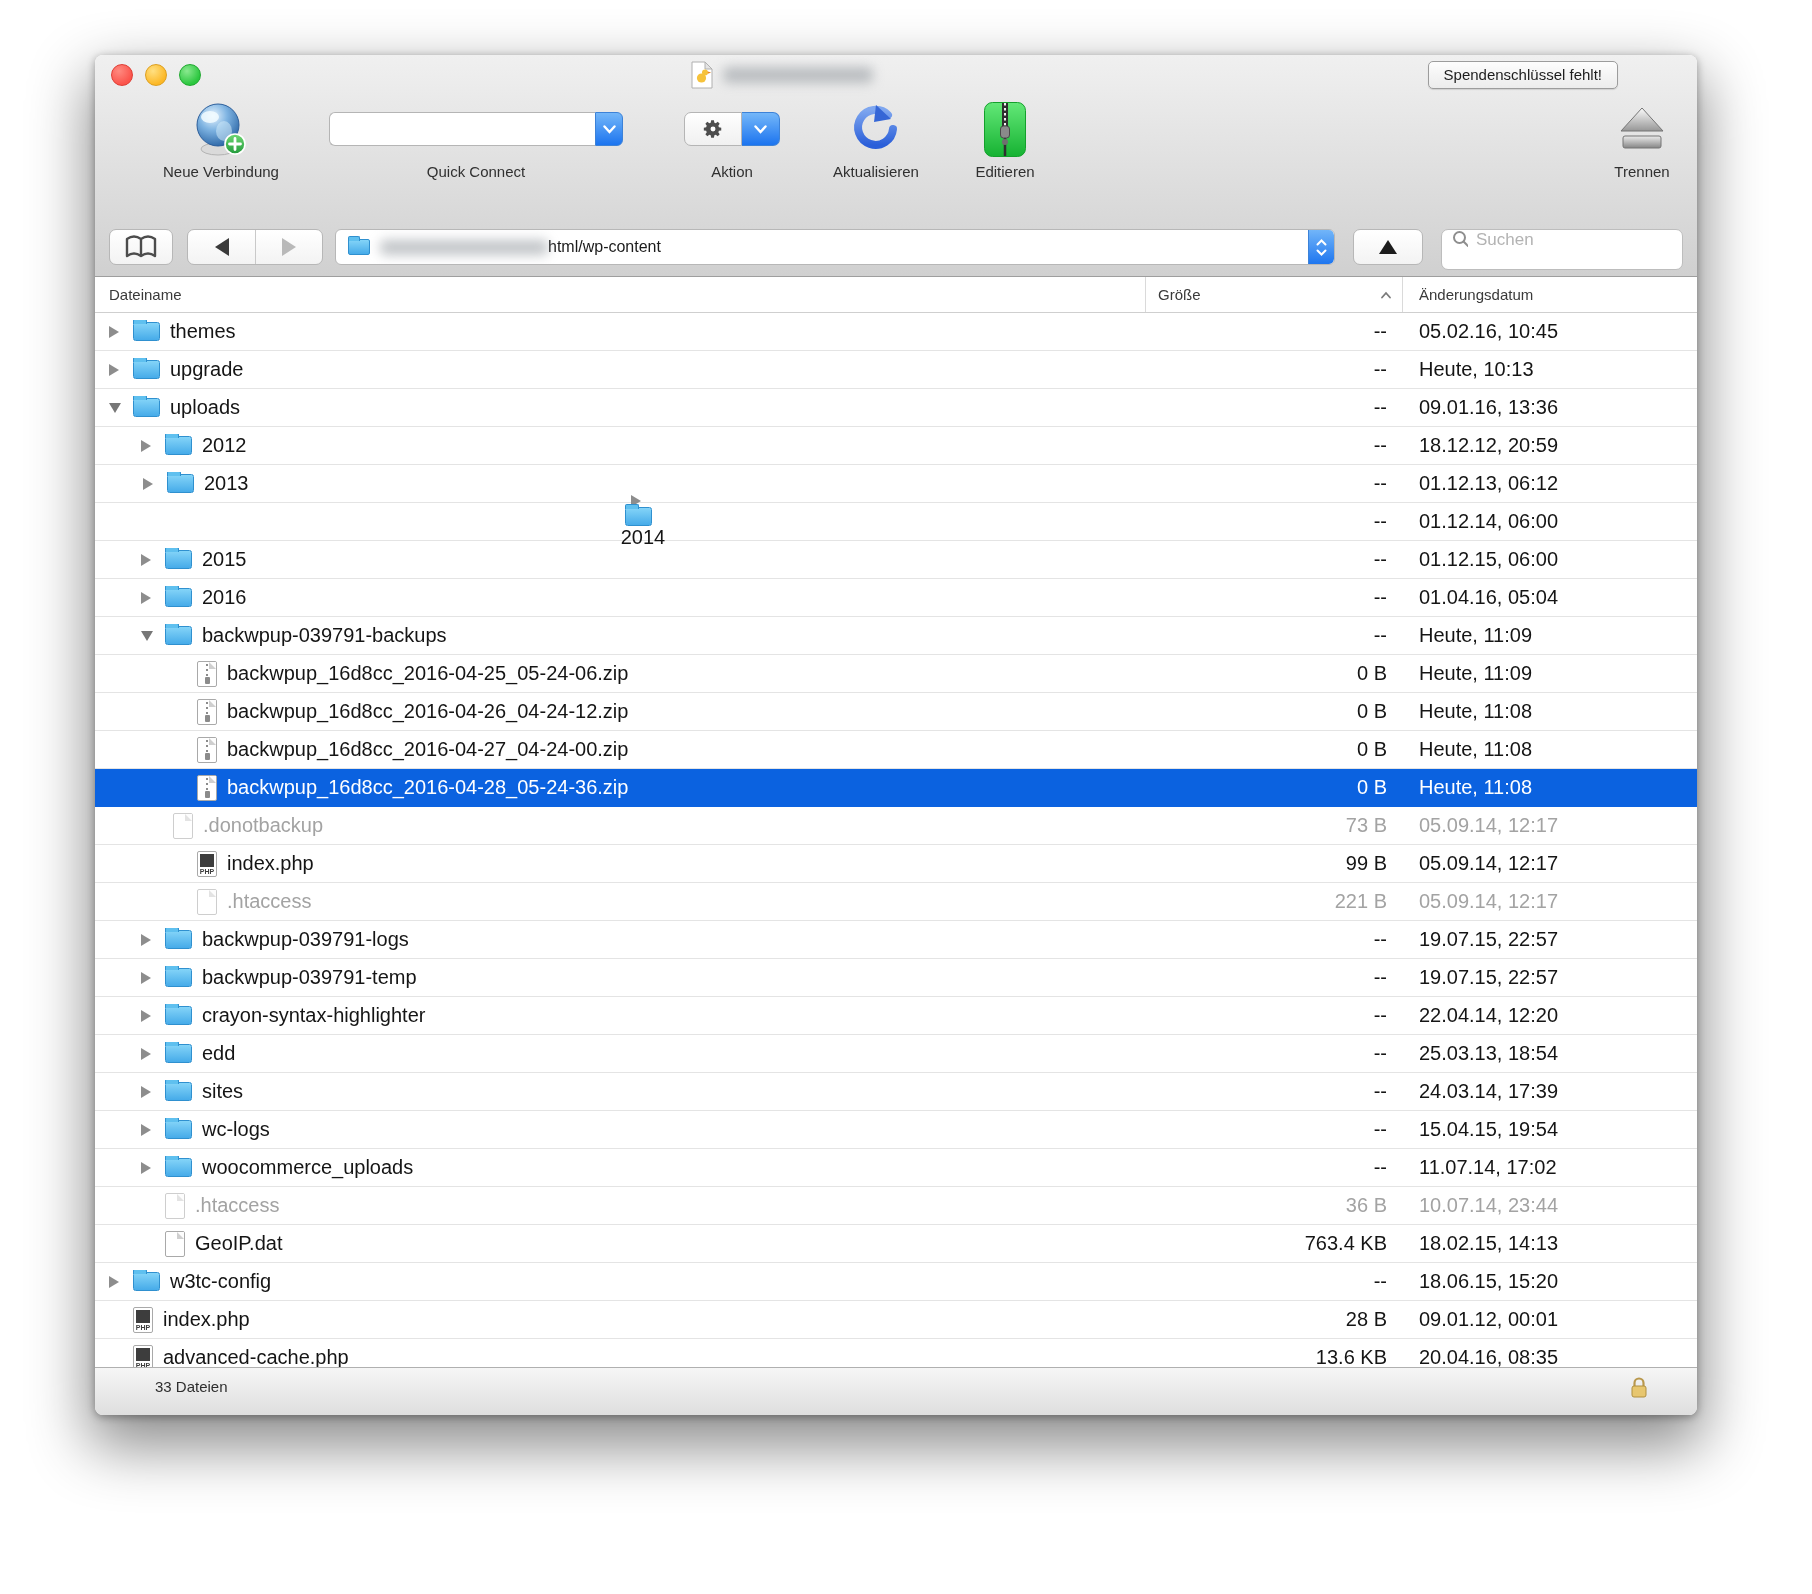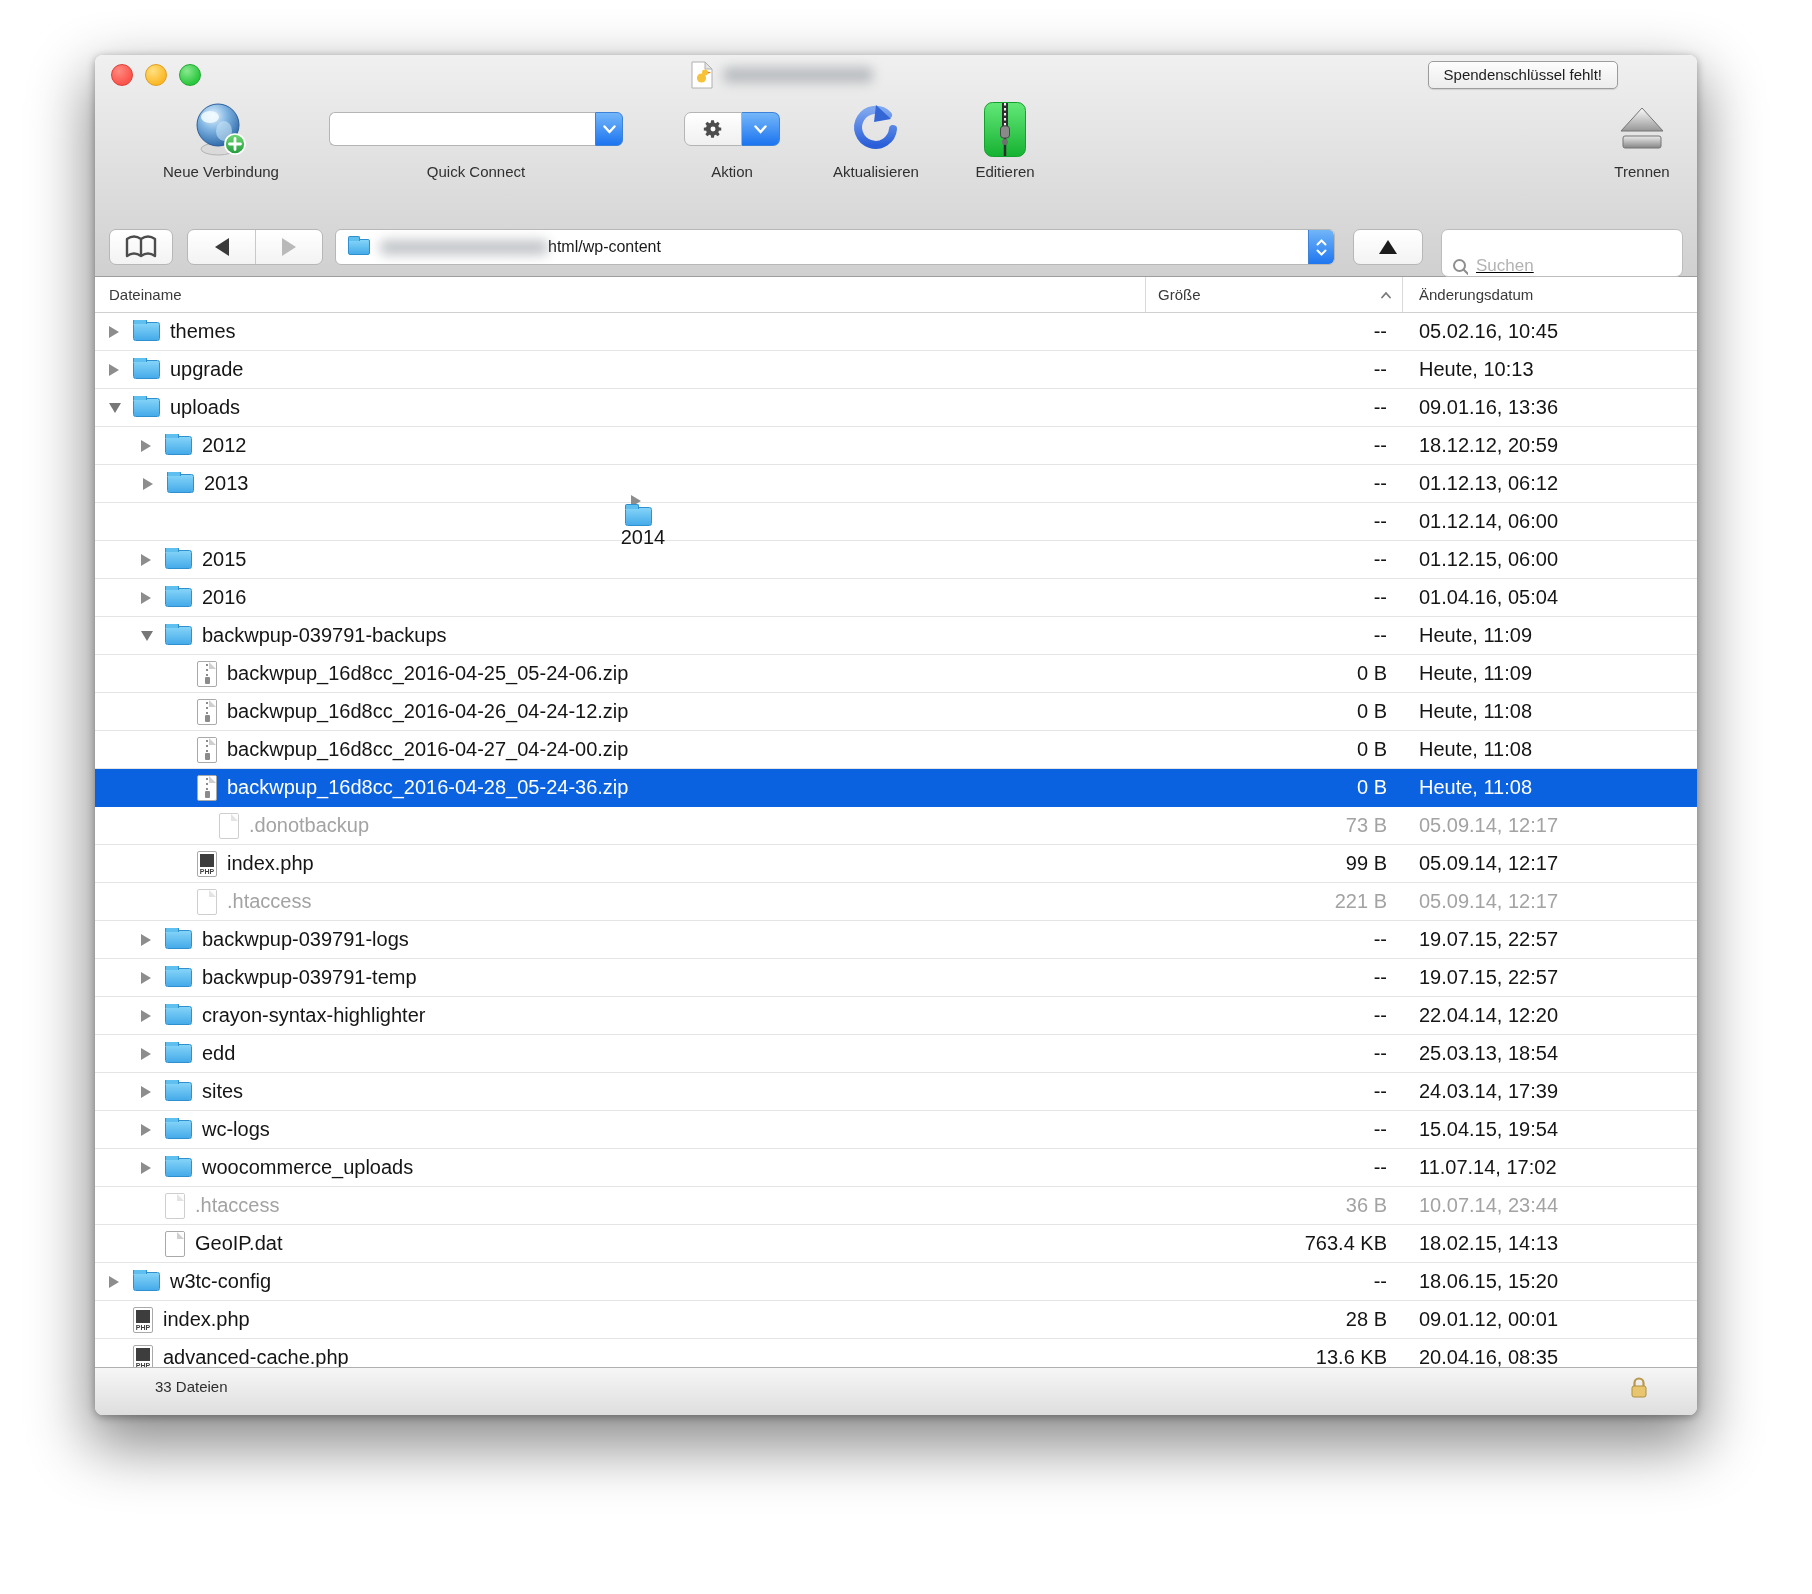--- a/index.html
+++ b/index.html
@@ -69,22 +69,22 @@
 
   .path-combo { position:absolute; top:174px; left:240px; width:1000px; height:36px;
     background:#fff; border:1px solid #b7b7b7; border-radius:6px; display:flex; align-items:center; overflow:hidden; }
   .path-combo .mini-folder { margin-left:12px; }
   .path-blob { width:168px; height:15px; margin-left:10px; flex:none; }
   .path-text { font-size:16px; color:#1b1b1b; flex:1; }
   .path-stepper { width:26px; height:36px; margin-left:auto; border-radius:0 6px 6px 0;
     background:linear-gradient(#74b7f9,#1c74ef); border-left:1px solid #3c82d8;
     display:flex; flex-direction:column; align-items:center; justify-content:center; gap:3px; flex:none; }
 
-  .search-field { position:absolute; top:174px; left:1346px; width:242px; height:48px;
-    background:#fff; border:1px solid #bdbdbd; border-radius:7px; display:flex; align-items:flex-end; padding:0 10px; gap:8px;text-decoration:underline; }
+  .search-field { position:absolute; top:174px; left:1346px; width:242px; height:41px;
+    background:#fff; border:1px solid #bdbdbd; border-radius:7px; display:flex; align-items:flex-start; padding:0 10px; gap:8px; }
   .search-input { border:none; outline:none; background:transparent; font-size:17px; color:#333; width:100%; }
   .search-input::placeholder { color:#b3b3b3; }
 
   .mini-folder { position:relative; width:22px; height:16px; background:linear-gradient(#84d4f8,#46abe9);
     border:1px solid #2f90cf; border-radius:2px; flex:none; }
   .mini-folder::before { content:''; position:absolute; top:-4px; left:-1px; width:10px; height:4px;
     background:#5fc0ef; border:1px solid #2f90cf; border-bottom:none; border-radius:2px 2px 0 0; }
 
   
   .hdr { position:absolute; top:222px; left:0; right:0; height:36px; background:#fff;
@@ -460,21 +460,21 @@
         <div class="frow selected">
           <div class="c-name" style="padding-left: 78px;">
             <span class="disc"></span>
             <span class="ficon icon-zip"></span>
             <span class="fname">backwpup_16d8cc_2016-04-28_05-24-36.zip</span>
           </div>
           <div class="c-size">0 B</div>
           <div class="c-date">Heute, 11:08</div>
         </div>
         <div class="frow dimmed">
-          <div class="c-name" style="padding-left: 100px;">
+          <div class="c-name" style="padding-left: 54px;">
             <span class="disc"></span>
             <span class="ficon icon-file"></span>
             <span class="fname">.donotbackup</span>
           </div>
           <div class="c-size">73 B</div>
           <div class="c-date">05.09.14, 12:17</div>
         </div>
         <div class="frow">
           <div class="c-name" style="padding-left: 78px;">
             <span class="disc"></span>

